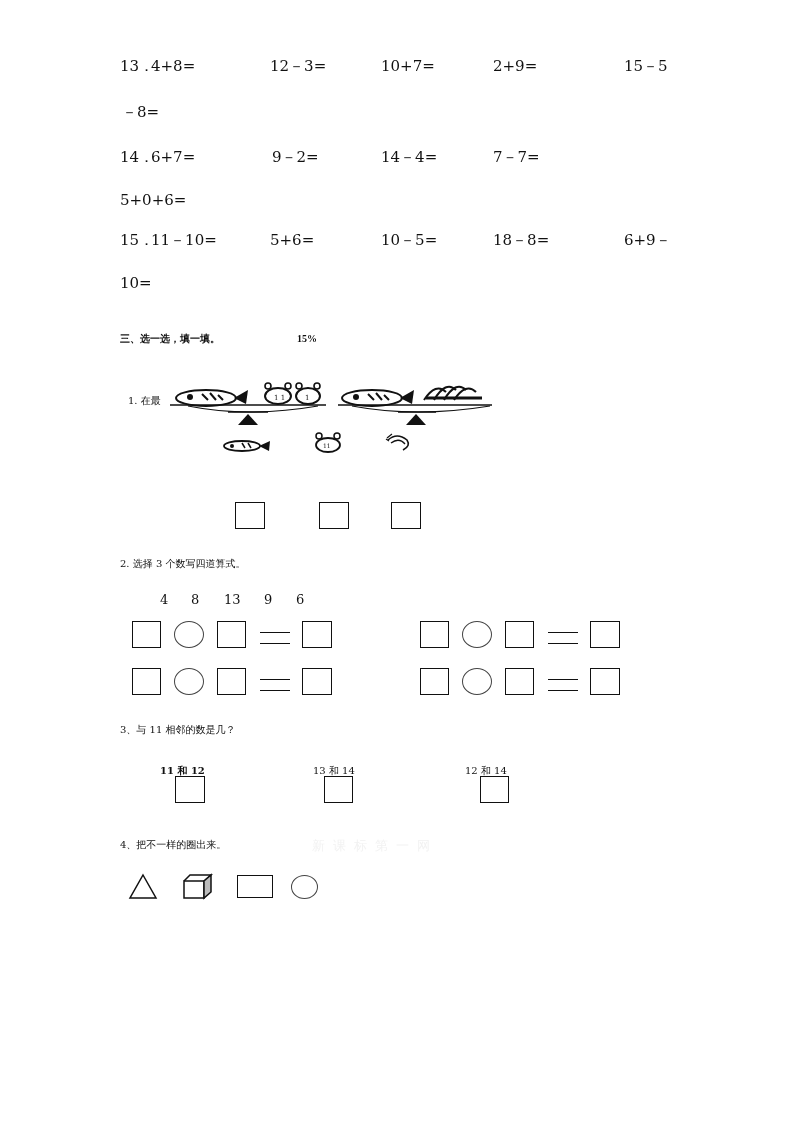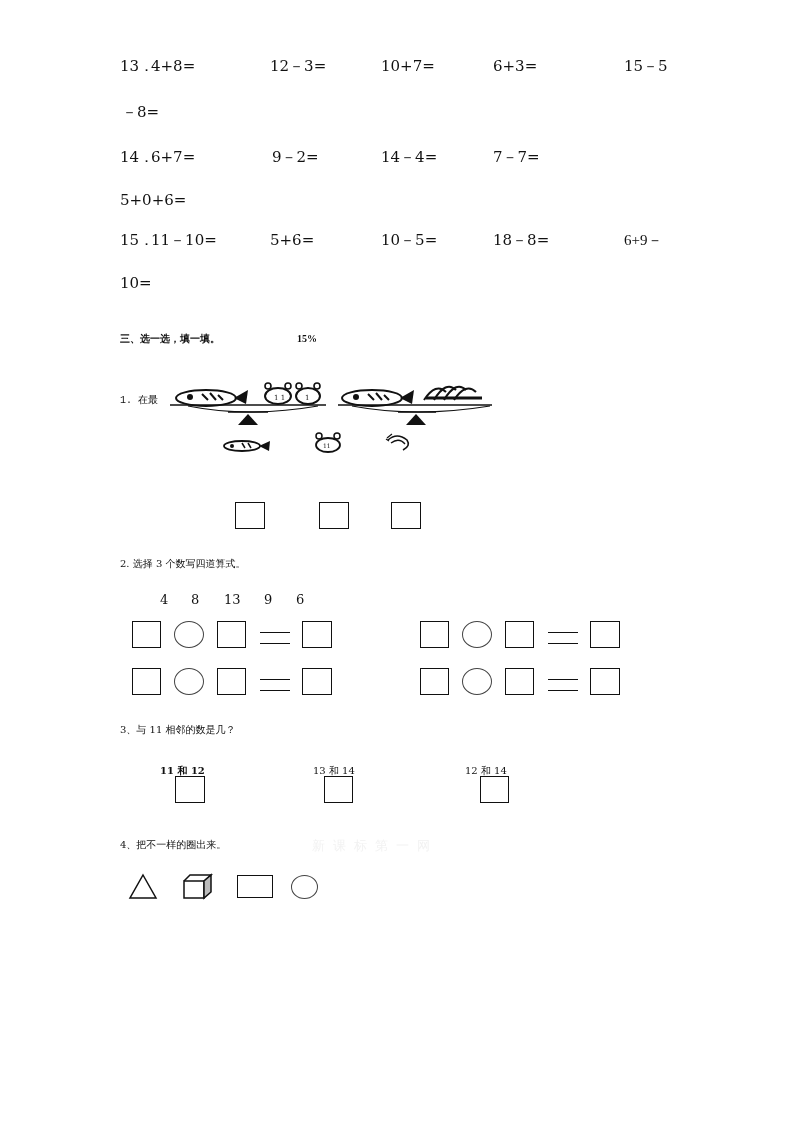--- a/index.html
+++ b/index.html
@@ -20,43 +20,43 @@
     .watermark { color: #f2f2f2; font-size: 13px; letter-spacing: 8px; }
     svg { position: absolute; overflow: visible; }
   </style>
 </head>
 <body>
 
 <div class="abs t15" style="left:120px;top:57px;">13．</div>
 <div class="abs t15" style="left:151px;top:57px;">4+8=</div>
 <div class="abs t15" style="left:270px;top:57px;">12－3=</div>
 <div class="abs t15" style="left:381px;top:57px;">10+7=</div>
-<div class="abs t15" style="left:493px;top:57px;">6+3=</div>
+<div class="abs t15" style="left:493px;top:57px;">2+9=</div>
 <div class="abs t15" style="left:624px;top:57px;">15－5</div>
 <div class="abs t15" style="left:122px;top:103px;">－8=</div>
 
 <div class="abs t15" style="left:120px;top:148px;">14．</div>
 <div class="abs t15" style="left:151px;top:148px;">6+7=</div>
 <div class="abs t15" style="left:272px;top:148px;">9－2=</div>
 <div class="abs t15" style="left:381px;top:148px;">14－4=</div>
 <div class="abs t15" style="left:493px;top:148px;">7－7=</div>
 <div class="abs t15" style="left:120px;top:191px;">5+0+6=</div>
 
 <div class="abs t15" style="left:120px;top:231px;">15．</div>
 <div class="abs t15" style="left:151px;top:231px;">11－10=</div>
 <div class="abs t15" style="left:270px;top:231px;">5+6=</div>
 <div class="abs t15" style="left:381px;top:231px;">10－5=</div>
 <div class="abs t15" style="left:493px;top:231px;">18－8=</div>
-<div class="abs t15" style="left:624px;top:231px;font-family:Liberation Serif, serif;">6+9－</div>
+<div class="abs t15" style="left:624px;top:231px;">6+9－</div>
 <div class="abs t15" style="left:120px;top:274px;">10=</div>
 
 <div class="abs t14 bold" style="left:120px;top:330px;">三、选一选，填一填。</div>
 <div class="abs t14 bold" style="left:297px;top:330px;font-family:'Liberation Serif',serif;">15%</div>
 
-<div class="abs t14" style="left:120px;top:392px;font-family:Liberation Mono, monospace;">1. 在最</div>
+<div class="abs t14" style="left:128px;top:392px;">1. 在最</div>
 
 <svg style="left:168px;top:378px;" width="160" height="50" viewBox="0 0 160 50">
 
   <g>
     <ellipse cx="38" cy="20" rx="30" ry="8" fill="#fff" stroke="#111" stroke-width="2"></ellipse>
     <path d="M66 20 L80 12 L78 26 Z" fill="#111"></path>
     <circle cx="22" cy="19" r="3" fill="#111"></circle>
     <path d="M34 16 l6 6 M42 15 l6 7 M50 17 l5 5" stroke="#111" stroke-width="2"></path>
   </g>
 

